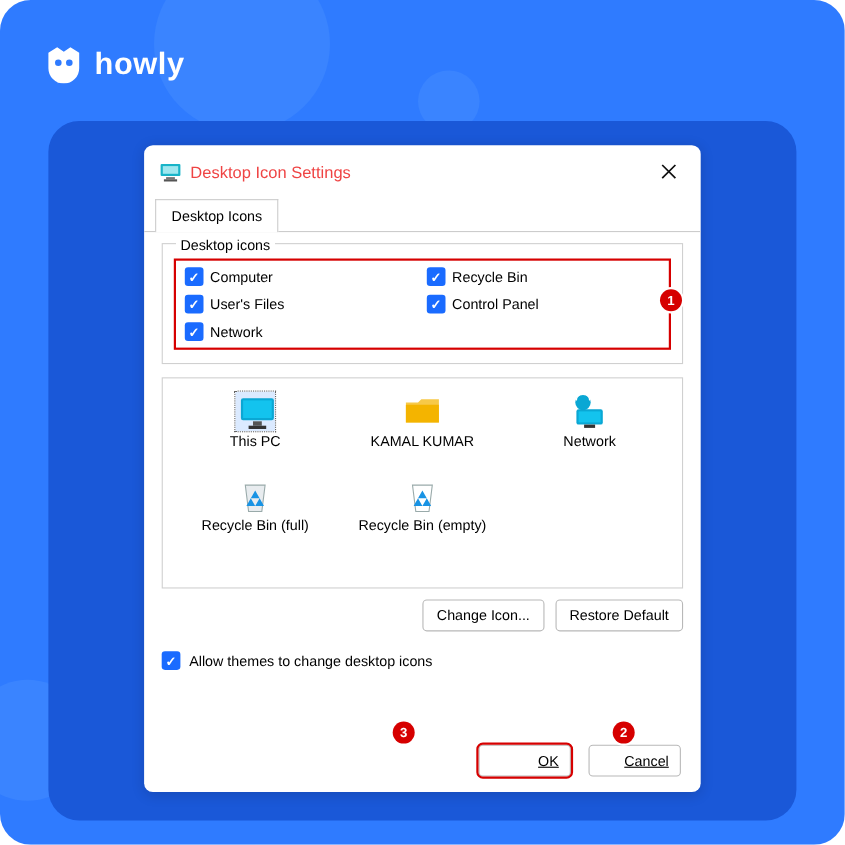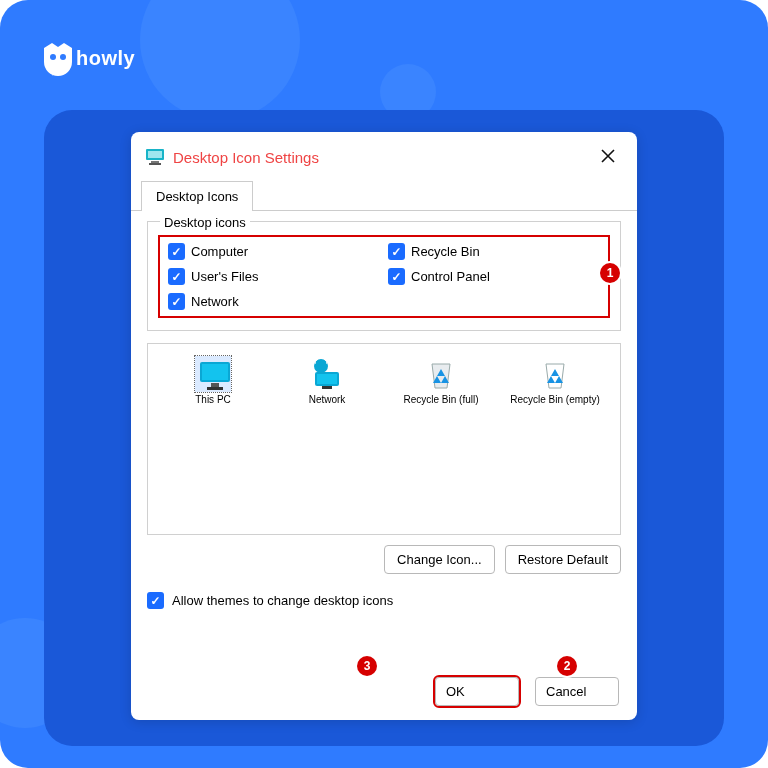--- a/index.html
+++ b/index.html
@@ -25,22 +25,22 @@
   .bg-circle-2 {
     position:absolute; top:64px; left:380px; width:56px; height:56px;
     background:#3a84ff; border-radius:50%;
   }
   .bg-circle-3 {
     position:absolute; bottom:40px; left:-30px; width:110px; height:110px;
     background:#3a84ff; border-radius:50%;
   }
   .brand {
     position:absolute; top:40px; left:40px;
-    display:flex; align-items:center; 
-    color:#fff; font-size:20px; font-weight:700; letter-spacing:.5px;
+    display:flex; align-items:center; gap:10px;
+    color:#fff; font-size:28px; font-weight:700; letter-spacing:.5px;
   }
   .brand-logo {
     width:36px; height:36px;
   }
   .panel {
     position:absolute; top:110px; left:44px; right:44px; bottom:22px;
     background:#1a58d8; border-radius:28px;
     display:flex; justify-content:center; align-items:flex-start;
     padding-top:22px;
   }
@@ -116,51 +116,51 @@
     box-shadow:0 0 0 2px #fff;
   }
   .marker1 { right:-12px; top:26px; }
   .icon-pane {
     border:1px solid #d0d0d0;
     padding:12px 8px 8px 8px;
     height:192px;
   }
   .icon-grid {
     display:grid;
-    grid-template-columns:repeat(4,1fr);
+    grid-template-columns:repeat(3,1fr);
     row-gap:24px;
     text-align:center;
-    font-size:10px;
+    font-size:13px;
   }
   .icon-cell { display:flex; flex-direction:column; align-items:center; gap:2px; }
   .icon-img { width:36px; height:36px; }
   .icon-label { line-height:1.15; }
   .selected-icon {
     outline:1px dotted #666;
     background:#dbeaff;
     padding:2px;
   }
   .btn-row { display:flex; gap:10px; justify-content:flex-end; margin-top:10px; }
   .btn {
     padding:6px 12px;
     border:1px solid #b8b8b8;
     background:#fff;
     border-radius:4px;
     font-size:13px;
     cursor:pointer;
     min-width:92px;
-    text-align:left;
+    text-align:right;
   }
   .theme-row { display:flex; align-items:center; gap:8px; margin-top:18px; }
   .dialog-buttons {
     position:absolute; left:0; right:0; bottom:14px;
     display:flex; gap:16px; justify-content:flex-end;
     padding:0 18px;
   }
-  .dialog-buttons .btn { min-width:84px; padding:6px 10px; }
+  .dialog-buttons .btn { min-width:84px; padding:6px 10px;text-decoration:underline; }
   .red-outline { outline:2px solid #d60000; }
   .marker3 { position:absolute; right:260px; bottom:44px; }
   .marker2 { position:absolute; right:60px; bottom:44px; }
 </style>
 </head>
 <body>
 
 <div class="outer">
   <div class="bg-circle-1"></div>
   <div class="bg-circle-2"></div>
@@ -246,20 +246,29 @@
                   <rect x="5" y="6" width="26" height="16" fill="#13c3ee"></rect>
                   <rect x="14" y="25" width="8" height="4" fill="#555"></rect>
                   <rect x="10" y="29" width="16" height="3" fill="#333"></rect>
                 </svg>
               </span>
               <span class="icon-label">This PC</span>
             </div>
             <div class="icon-cell">
               <span class="icon-img">
                 <svg viewBox="0 0 36 36" width="36" height="36">
+                  <path d="M3 10 L14 10 L17 7 L33 7 L33 28 L3 28 Z" fill="#f7c948"></path>
+                  <path d="M3 12 L33 12 L33 28 L3 28 Z" fill="#f4b400"></path>
+                </svg>
+              </span>
+              <span class="icon-label">KAMAL KUMAR</span>
+            </div>
+            <div class="icon-cell">
+              <span class="icon-img">
+                <svg viewBox="0 0 36 36" width="36" height="36">
                   <circle cx="12" cy="10" r="7" fill="#0aa7d4"></circle>
                   <path d="M6 8 A6 6 0 0 1 18 8" fill="none" stroke="#fff" stroke-width="1"></path>
                   <rect x="6" y="16" width="24" height="14" rx="2" fill="#0aa7d4"></rect>
                   <rect x="8" y="18" width="20" height="10" fill="#13c3ee"></rect>
                   <rect x="13" y="30" width="10" height="3" fill="#333"></rect>
                 </svg>
               </span>
               <span class="icon-label">Network</span>
             </div>
             <div class="icon-cell">

